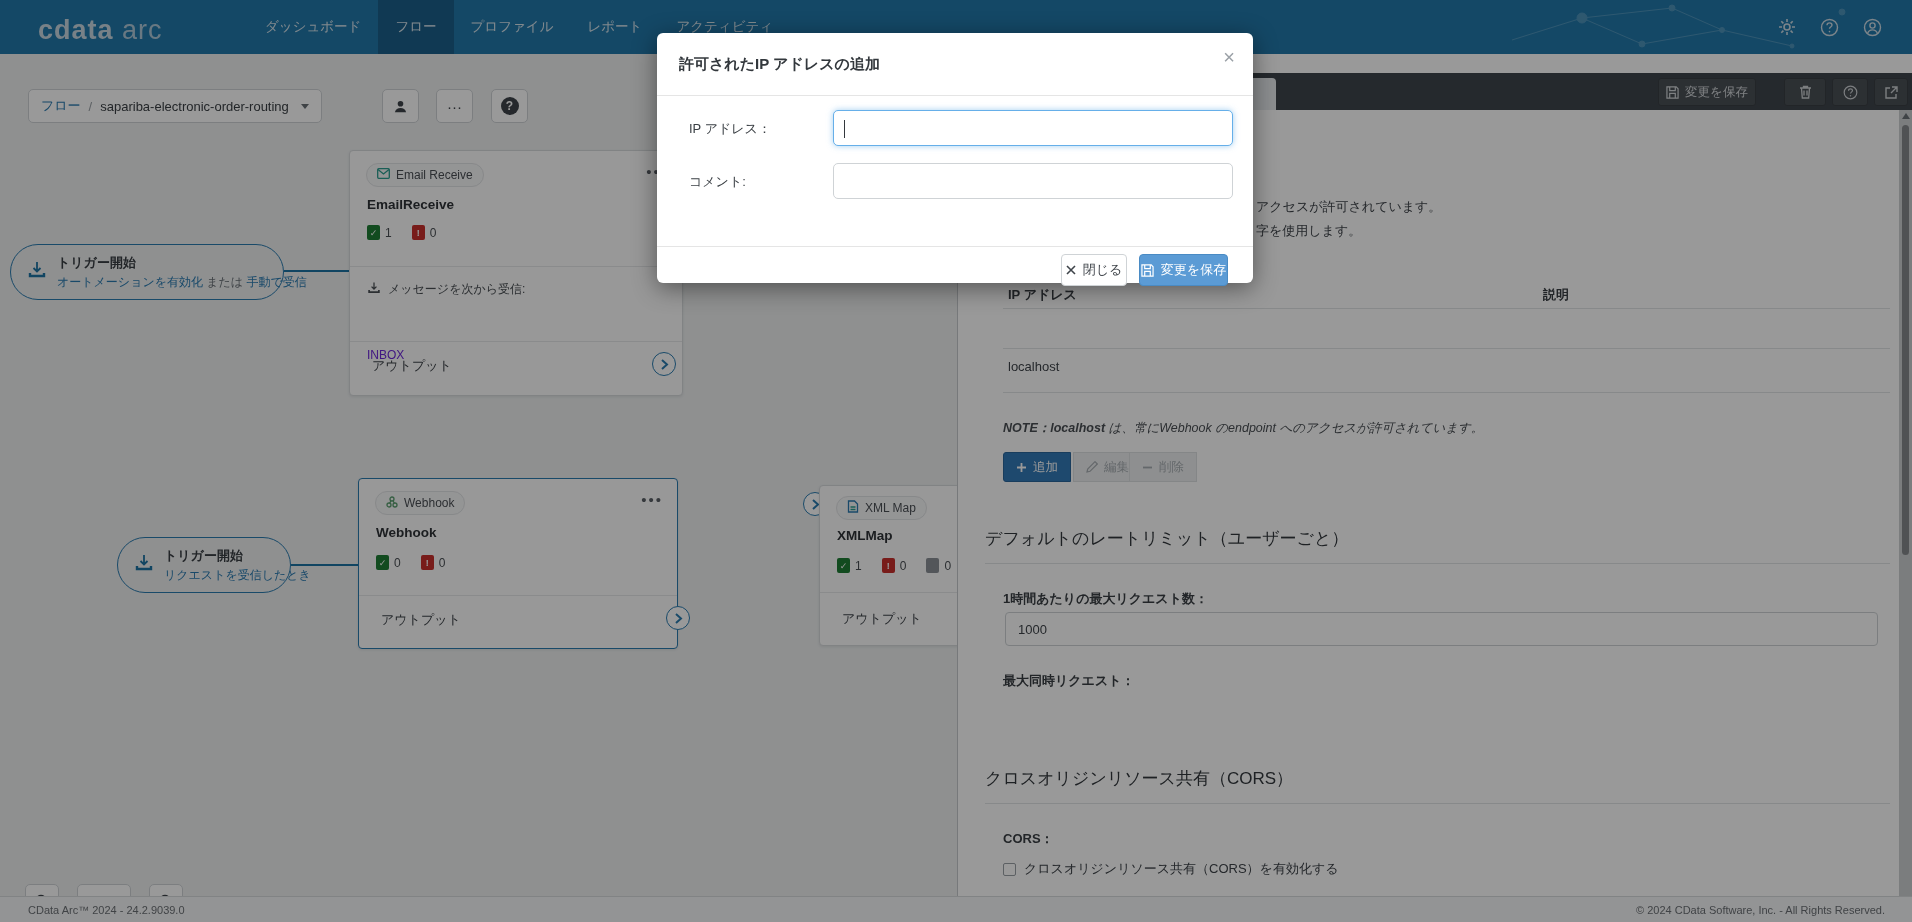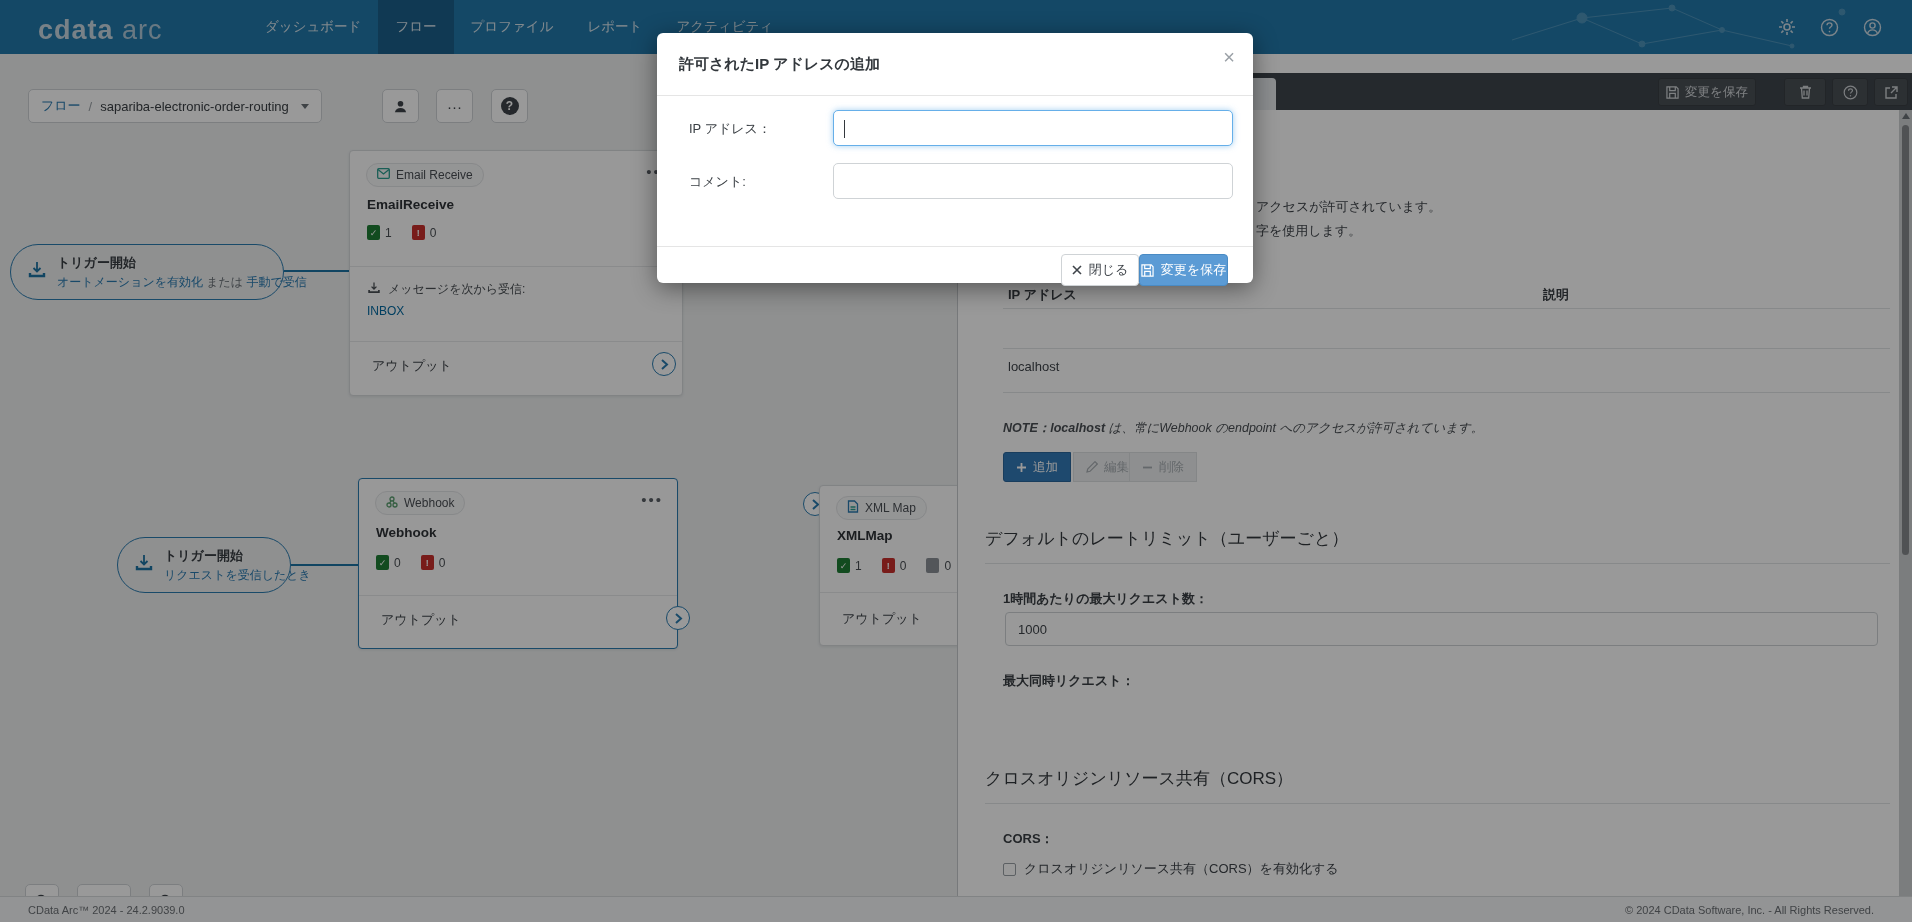--- a/index.html
+++ b/index.html
@@ -40,21 +40,21 @@
   .card.selected { border:1.5px solid #2b7cb0; }
   .type-pill { position:absolute; left:16px; height:24px; border:1px solid #e2e4e6; background:#f7f8f9; border-radius:12px; display:flex; align-items:center; gap:6px; padding:0 10px; font-size:12px; color:#4a4f54; }
   .dots { position:absolute; right:14px; font-size:15px; letter-spacing:2px; color:#5a6066; cursor:pointer; line-height:10px; }
   .card-title { position:absolute; left:17px; font-size:13.5px; font-weight:bold; color:#2f3337; }
   .counts { position:absolute; left:17px; display:flex; align-items:center; gap:20px; font-size:12px; color:#4a4f54; }
   .cnt { display:flex; align-items:center; gap:5px; }
   .doc { width:13px; height:15px; border-radius:2px; color:#fff; font-size:9px; font-weight:bold; display:flex; align-items:center; justify-content:center; }
   .doc.g { background:#1e7e34; } .doc.r { background:#c9302c; } .doc.y { background:#8a9096; }
   .hline { position:absolute; left:0; right:0; height:1px; background:#e6e8ea; }
   .recv { position:absolute; left:17px; display:flex; align-items:center; gap:7px; font-size:12px; color:#4a4f54; }
-  .recv-src { position:absolute; left:17px; font-size:12px; color:#0369a1; }
+  .recv-src { position:absolute; left:17px; font-size:12px; color:#6d28d9;margin-top:44px; }
   .out-label { position:absolute; left:22px; font-size:13px; color:#3f444a; }
   .port { position:absolute; width:24px; height:24px; border-radius:50%; background:#fff; border:1.5px solid #2b7cb0; color:#2b7cb0; display:flex; align-items:center; justify-content:center; cursor:pointer; }
   .zoom-btn { position:absolute; top:830px; height:34px; background:#fff; border:1px solid #cfd3d6; border-radius:5px; display:flex; align-items:center; justify-content:center; gap:6px; color:#3f444a; cursor:pointer; font-size:12px; }
 
   
   .panel { position:absolute; left:958px; top:54px; width:954px; height:842px; background:#fff; }
   .panel-strip { position:absolute; left:958px; top:73px; width:954px; height:37px; background:#3f454b; z-index:2; }
   .ptab { position:absolute; top:0; height:37px; display:flex; align-items:center; font-size:13px; color:#c8cdd2; cursor:pointer; }
   .tab-sliver { position:absolute; left:1248px; top:78px; width:28px; height:32px; background:#e9edf0; border-radius:4px 4px 0 0; z-index:2; }
   .strip-btn { position:absolute; top:78px; height:28px; background:#4a5056; border:1px solid #3a3f44; border-radius:3px; color:#d3d7da; display:flex; align-items:center; justify-content:center; gap:6px; font-size:12.5px; cursor:pointer; z-index:3; }
@@ -84,21 +84,21 @@
   .modal { position:absolute; left:657px; top:33px; width:596px; height:250px; background:#fff; border-radius:6px; box-shadow:0 5px 24px rgba(0,0,0,.45); z-index:60; }
   .m-head { position:absolute; left:0; top:0; right:0; height:63px; border-bottom:1px solid #e5e5e5; }
   .m-title { position:absolute; left:22px; top:22px; font-size:15px; font-weight:bold; color:#33383d; }
   .m-close { position:absolute; right:18px; top:14px; font-size:20px; color:#9aa0a6; cursor:pointer; line-height:20px; }
   .m-label { position:absolute; font-size:13px; color:#3a3f44; }
   .m-input { position:absolute; left:176px; width:400px; height:36px; border:1px solid #cfd3d6; border-radius:5px; background:#fff; }
   .m-input.focus { border:1px solid #66afe9; box-shadow:0 0 6px rgba(102,175,233,.6); }
   .m-caret { position:absolute; left:10px; top:9px; width:1px; height:18px; background:#33383d; }
   .m-foot-line { position:absolute; left:0; right:0; top:213px; height:1px; background:#e5e5e5; }
   .m-btn { position:absolute; top:221px; height:32px; border-radius:4px; display:flex; align-items:center; justify-content:center; gap:7px; font-size:13px; cursor:pointer; }
-  .m-btn.ghost { left:404px; width:78px; background:#fff; border:1px solid #cfd3d6; color:#3f444a; }
+  .m-btn.ghost { left:404px; width:66px; background:#fff; border:1px solid #cfd3d6; color:#3f444a; }
   .m-btn.primary { left:482px; width:89px; background:#5b9bd5; border:1px solid #4a8bc4; color:#fff; }
 </style>
 </head>
 <body>
 
 <div class="screen">
 
   <div class="nav">
     <svg class="nav-deco" width="420" height="54" viewBox="0 0 420 54">
       <g stroke="#9fc3d8" stroke-width="1" fill="#9fc3d8">
@@ -391,21 +391,21 @@
     <span class="chk"></span>
     <span>クロスオリジンリソース共有（CORS）を有効化する</span>
   </div>
 
   <div class="sb-track"></div>
   <div class="sb-up"></div>
   <div class="sb-thumb"></div>
 
   <div class="footer">
     <span class="abs" style="left:28px; top:7px;">CData Arc™ 2024 - 24.2.9039.0</span>
-    <span class="abs" style="right:38px; top:7px;">© 2024 CData Software, Inc. - All Rights Reserved.</span>
+    <span class="abs" style="right:27px; top:7px;">© 2024 CData Software, Inc. - All Rights Reserved.</span>
   </div>
 
   <div class="overlay"></div>
   <div class="modal">
     <div class="m-head">
       <div class="m-title">許可されたIP アドレスの追加</div>
       <div class="m-close">×</div>
     </div>
     <div class="m-label" style="left:32px; top:87px;">IP アドレス：</div>
     <div class="m-input focus" style="top:77px;"><span class="m-caret"></span><span></span></div>

